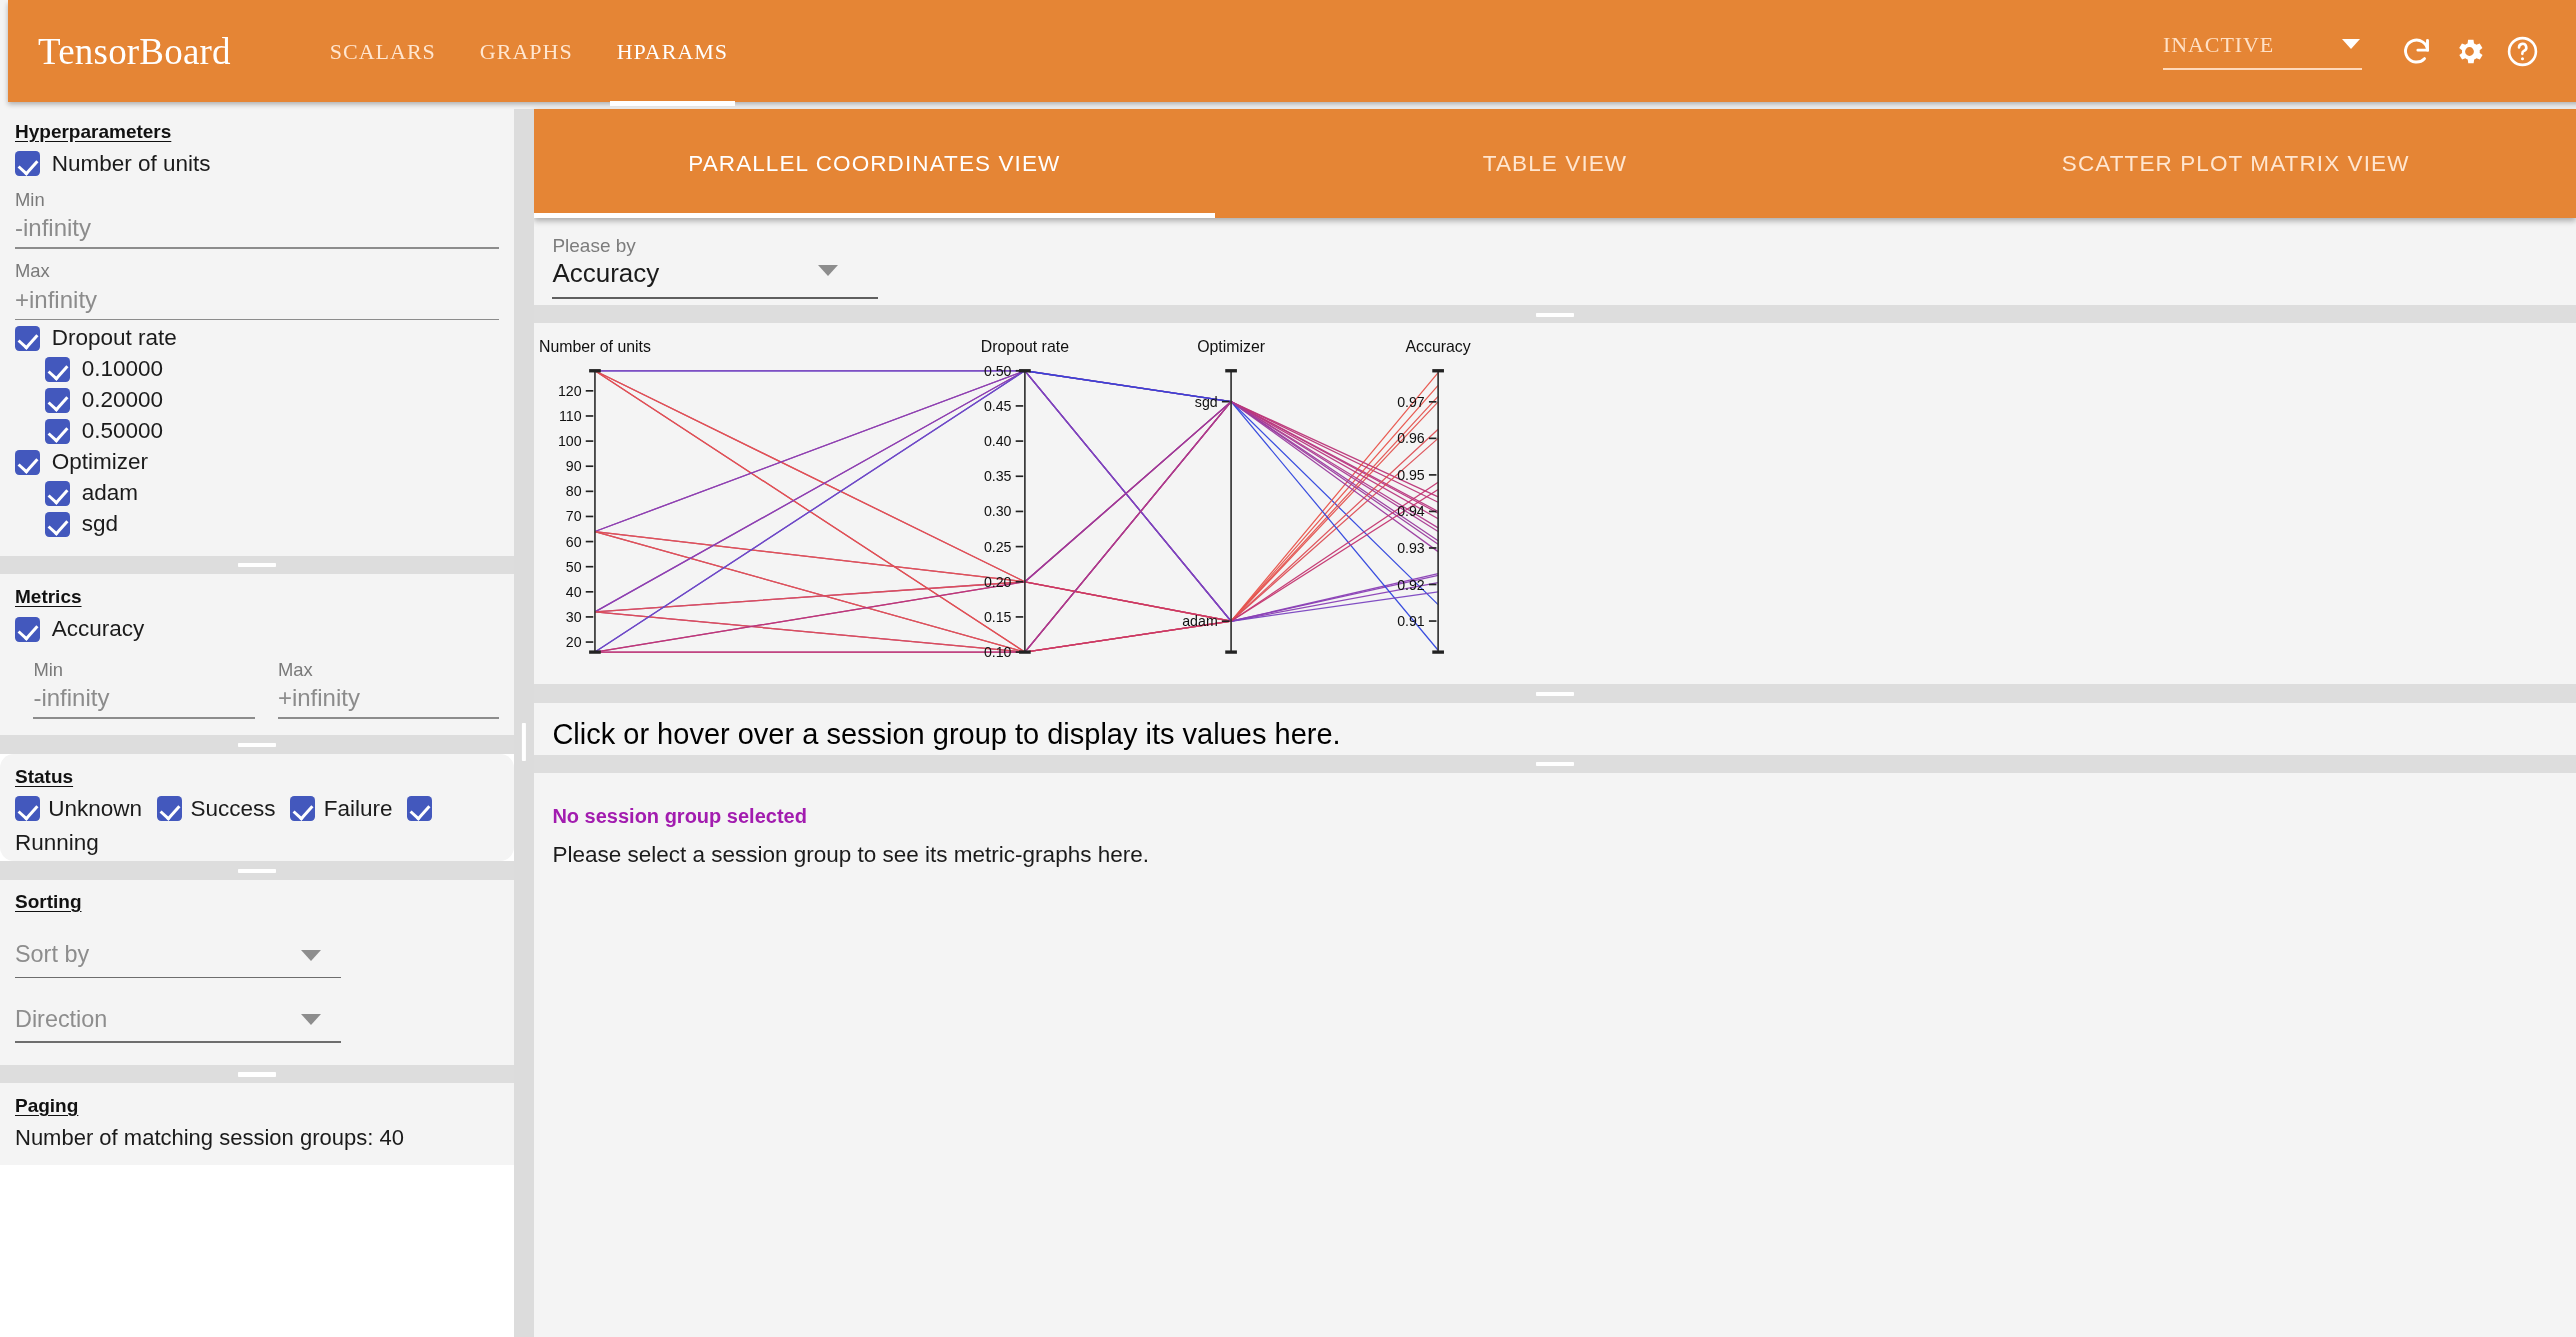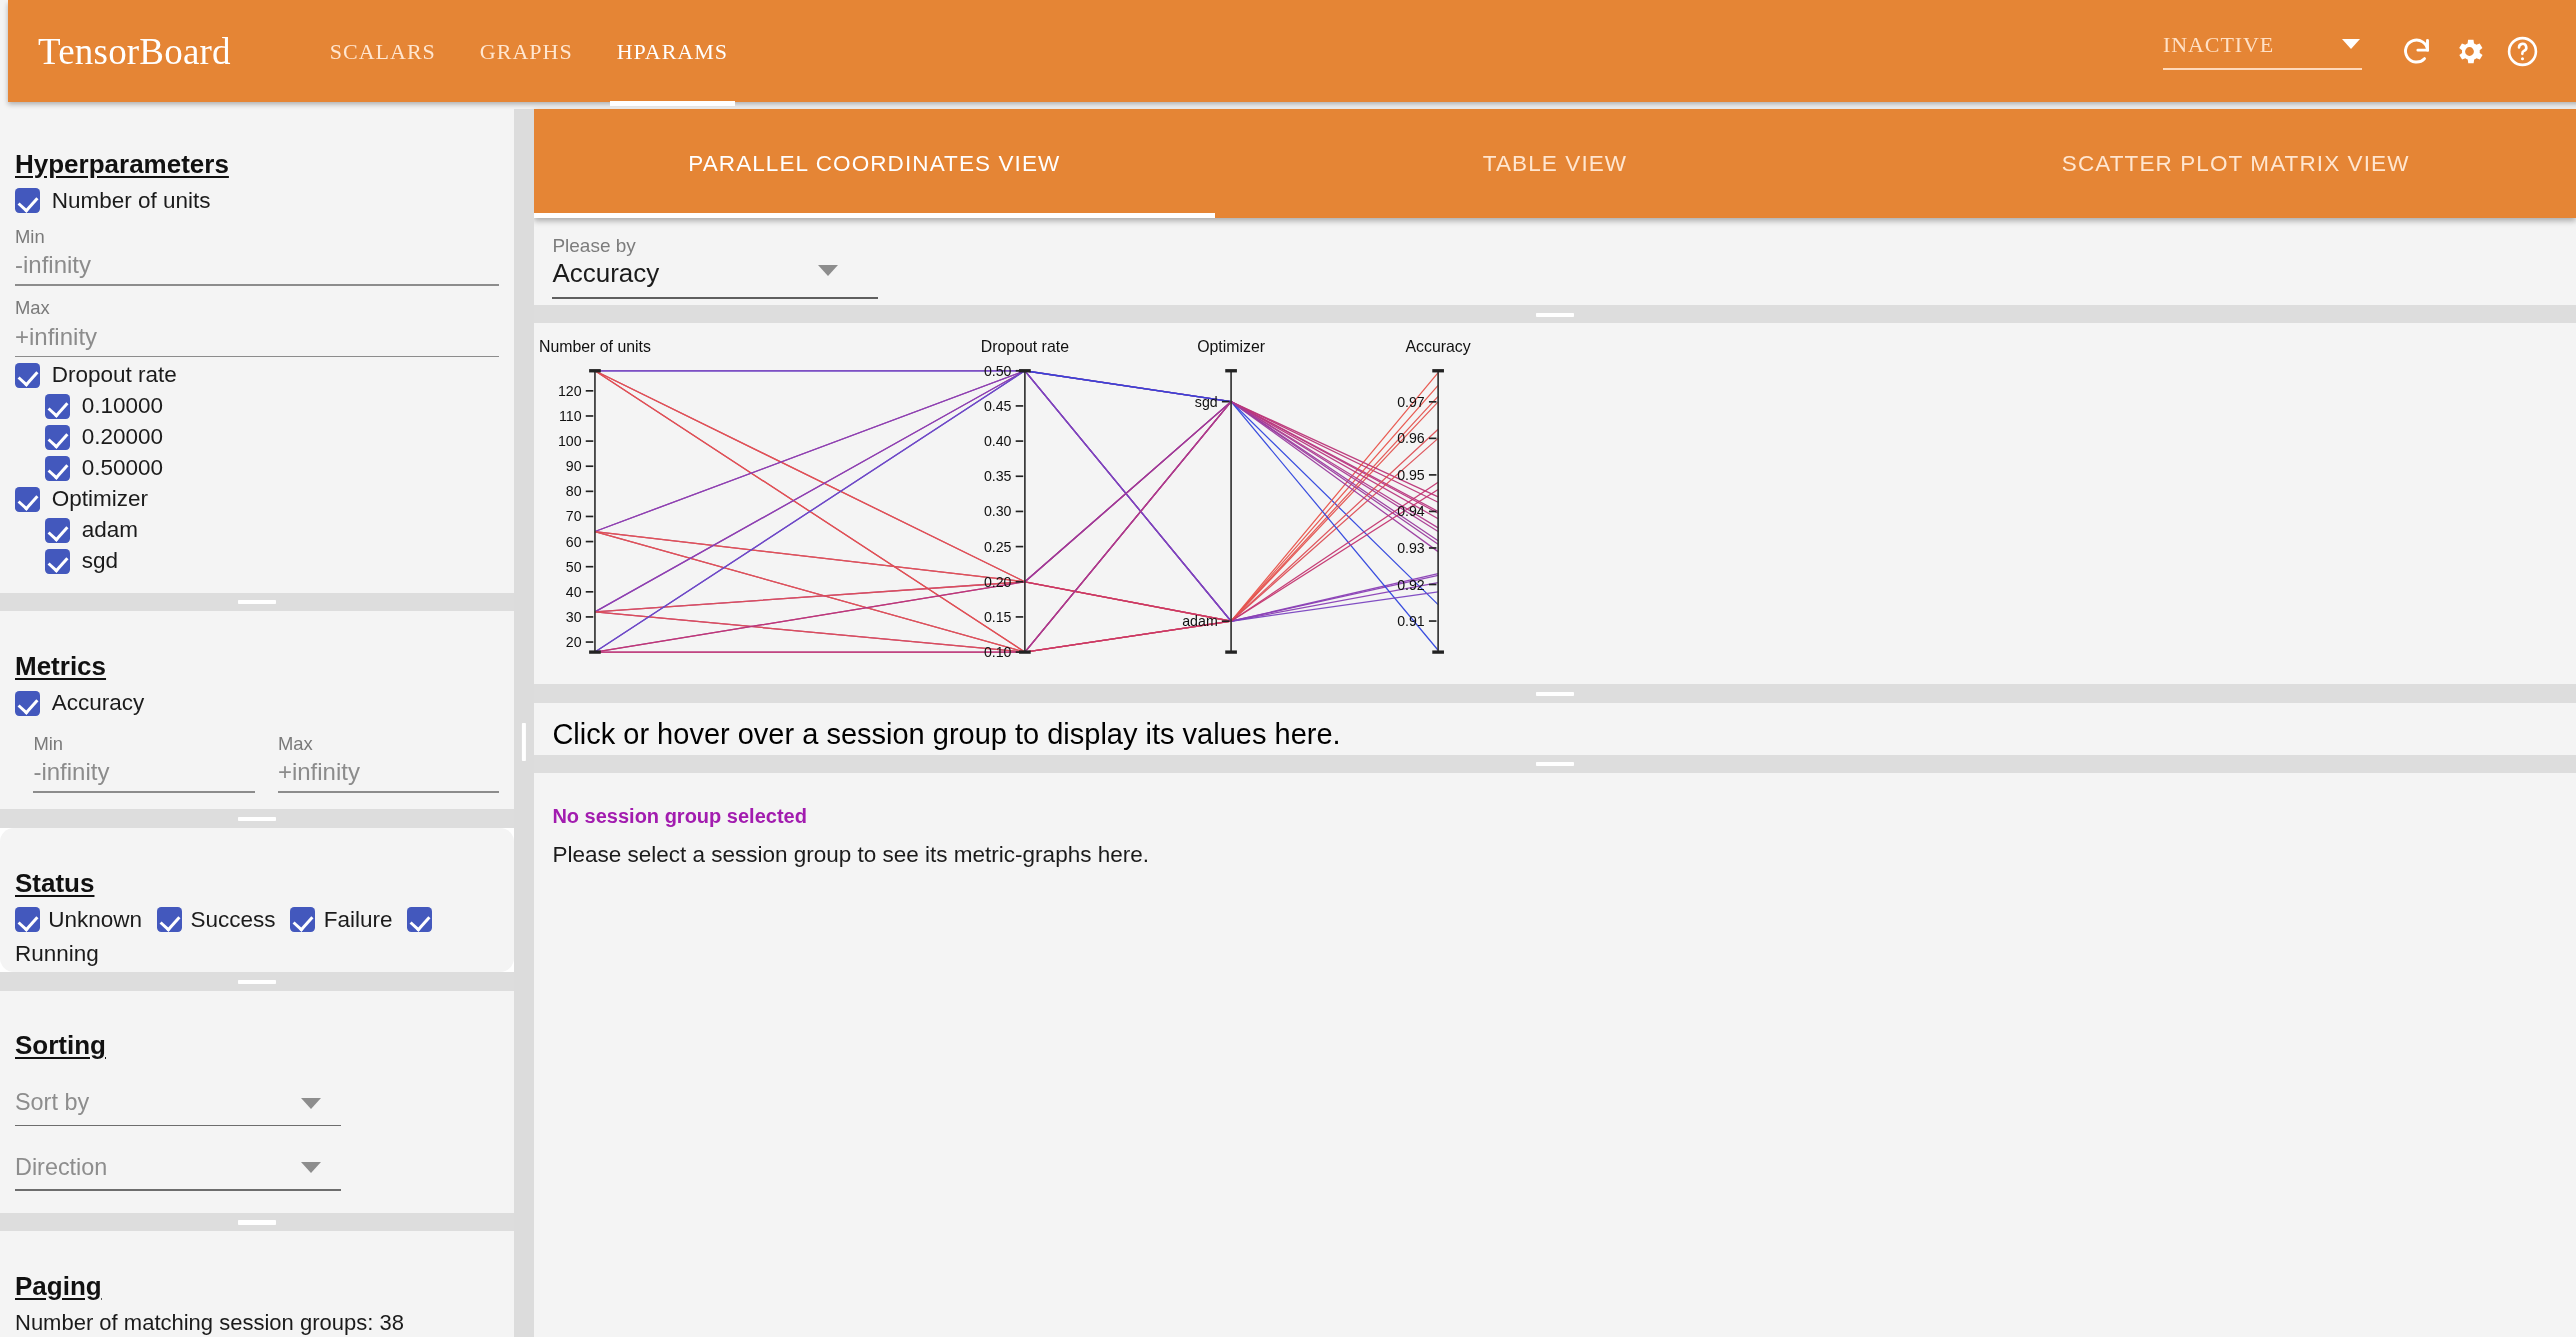--- a/index.html
+++ b/index.html
@@ -31,22 +31,22 @@
   .iconbtn { width:53px; height:53px; display:flex; align-items:center;
     justify-content:center; color:#fff; }
 
   
   .sidebar { position:absolute; left:0; top:109px; width:514px; height:1228px;
     background:#ffffff; overflow:hidden; z-index:10; }
   .sbcard { background:#f4f4f4; padding:11.7px 15px 13.4px 15px; }
   .sbgap { height:18.4px; background:#dddddd; position:relative; }
   .sbgap::after { content:""; position:absolute; left:50%; transform:translateX(-50%);
     top:7.5px; width:38px; height:4.2px; background:#ffffff; border-radius:0.8px; }
-  .sbhead { font-size:26px; font-weight:700; color:#111; text-decoration:underline;
-    text-underline-offset:3.3px; margin-bottom:8.3px;margin-top:28px; }
+  .sbhead { font-size:19px; font-weight:700; color:#111; text-decoration:underline;
+    text-underline-offset:3.3px; margin-bottom:8.3px; }
   .row { display:flex; align-items:center; gap:11.7px; margin:5px 0; }
   .cb { width:25px; height:25px; border-radius:4.2px; background:#4358bd;
     position:relative; flex:0 0 auto; }
   .cb::after { content:""; position:absolute; left:6.7px; top:4.2px; width:9.2px; height:15px;
     border:solid #fff; border-width:0 3.3px 3.3px 0; transform:rotate(42deg); }
   .cblabel { font-size:22.5px; color:#1b1b1b; white-space:nowrap; }
   .indent { margin-left:30px; }
   .field { margin:11.7px 0 3.3px 0; }
   .flabel { font-size:18.4px; color:#7a7a7a; margin-bottom:3.3px; }
   .fval { font-size:24px; color:#8c8c8c; padding-bottom:5px; }
@@ -248,21 +248,21 @@
       <div class="sval">Direction</div>
       <div class="sline"></div>
       <div class="scaret"></div>
     </div>
   </div>
 
   <div class="sbgap"></div>
 
   <div class="sbcard">
     <div class="sbhead">Paging</div>
-    <div class="pagetext">Number of matching session groups: 38</div>
+    <div class="pagetext">Number of matching session groups: 40</div>
   </div>
 </div>
 
 <div class="vresizer"></div>
 
 <div class="main">
 
   <div class="viewtabs">
     <div class="vtab active">PARALLEL COORDINATES VIEW</div>
     <div class="vtab">TABLE VIEW</div>

